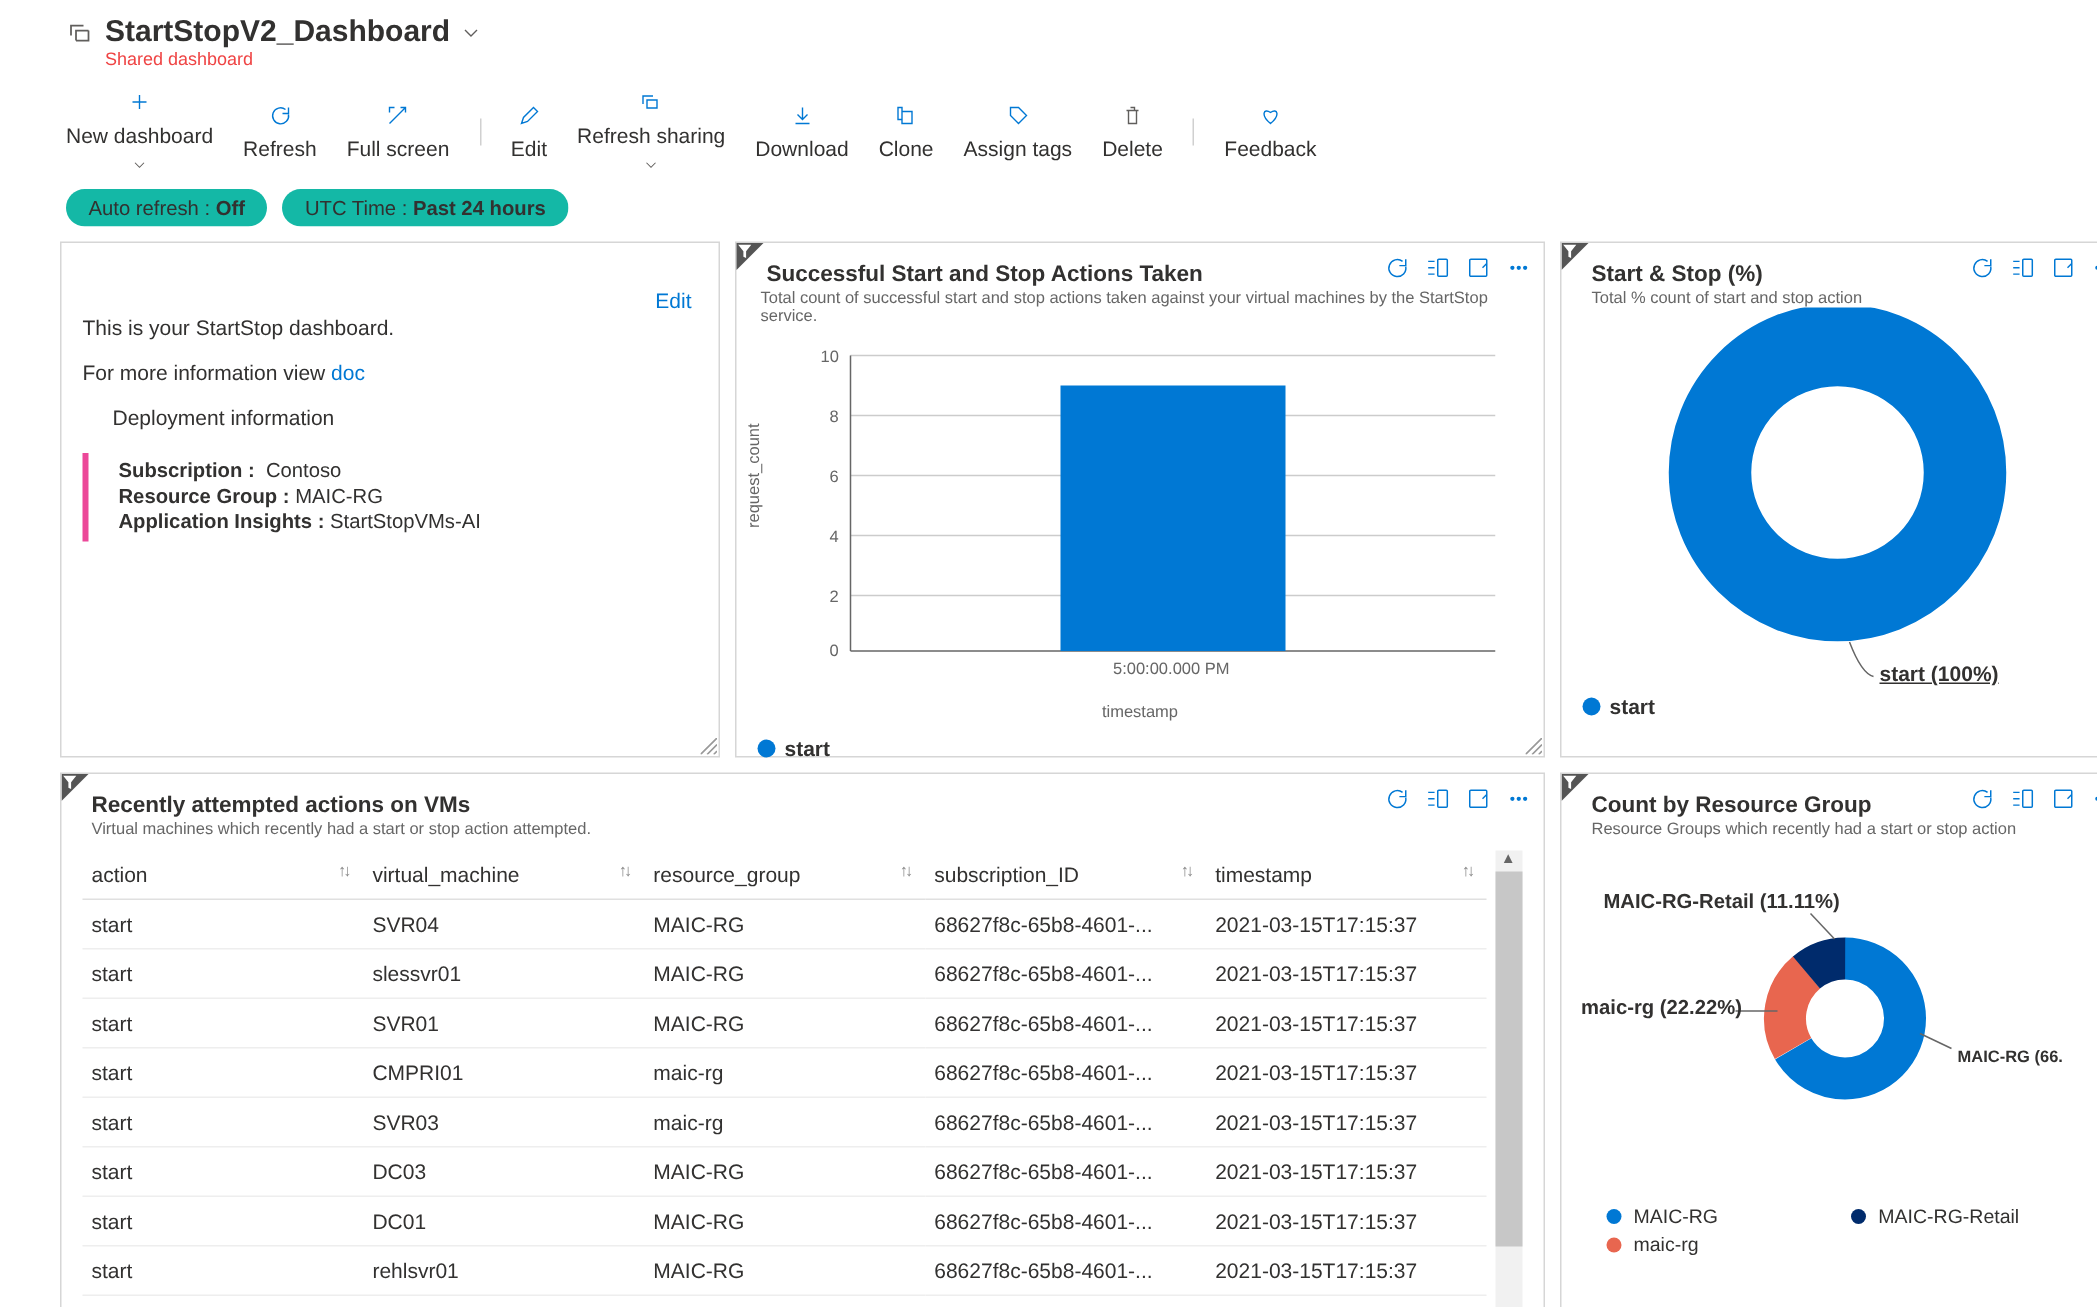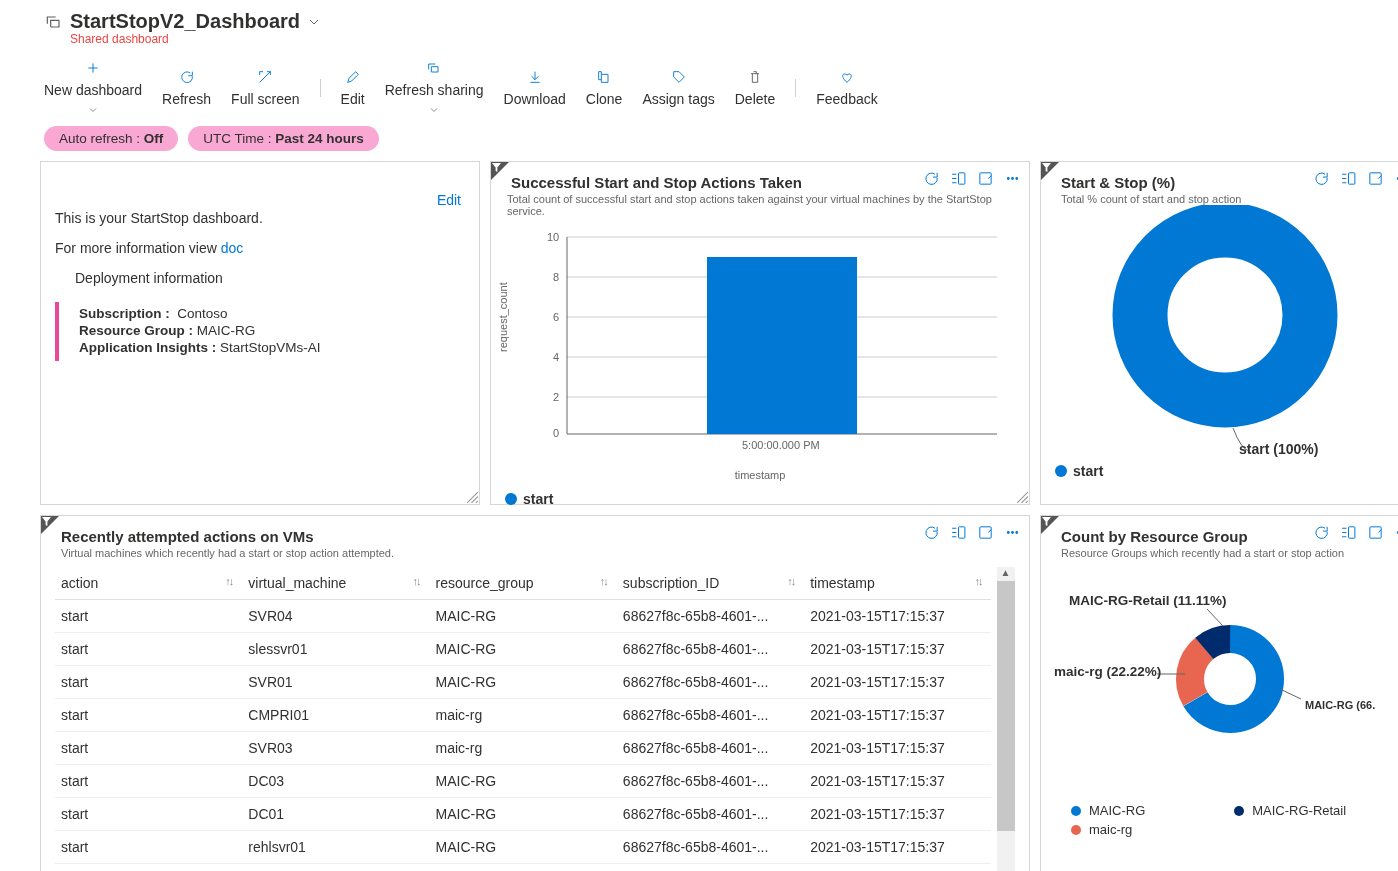--- a/index.html
+++ b/index.html
@@ -6,21 +6,21 @@
   body { font-family: "Segoe UI", -apple-system, sans-serif; font-size: 13px; color:#323130; background:#fff; width:1398px; }
   .header { padding: 10px 18px 6px 44px; }
   .title-row { display:flex; align-items:center; gap:6px; }
   .title-row .icon { width:20px; height:20px; }
   .title { font-size:20px; font-weight:600; }
   .subtitle { font-size:12px; color:#ef4444; margin-left:26px; margin-top:-1px; }
   .toolbar { display:flex; align-items:center; gap:20px; padding: 8px 18px 8px 44px; font-size:14px; color:#323130; }
   .toolbar .item { display:flex; align-items:center; gap:6px; cursor:pointer;flex-direction:column; }
   .toolbar .sep { width:1px; height:18px; background:#d0d0d0; }
   .filters { display:flex; gap:10px; padding: 2px 18px 10px 44px; font-size:13.5px; }
-  .pill { background:#f9a8d4; border-radius:14px; padding:4px 14px; cursor:pointer; border:1px solid transparent; }
+  .pill { background:#14b8a6; border-radius:14px; padding:4px 14px; cursor:pointer; border:1px solid transparent; }
   .pill b { font-weight:600; }
   .grid { display:grid; grid-template-columns: 440px 540px 380px; grid-auto-rows:auto; gap:10px; padding: 0 18px 0 40px; }
   .tile { border:1px solid #d6d6d6; background:#fff; position:relative; padding:12px 14px 10px 14px; }
   .tile-title { font-weight:600; font-size:15px; margin-bottom:2px;}
   .tile-sub { font-size:11px; color:#666; }
   .filter-corner { position:absolute; top:0; left:0; width:0; height:0; border-top:18px solid #555; border-right:18px solid transparent; }
   .filter-corner svg { position:absolute; top:-17px; left:1px; width:9px; height:9px; fill:#fff;}
   .tile-actions { position:absolute; top:8px; right:8px; display:flex; gap:10px; align-items:center; }
   .tile-actions svg { width:17px; height:17px; }
   .resize-handle { position:absolute; bottom:1px; right:1px; width:11px; height:11px; }
@@ -254,21 +254,21 @@
           <circle class="ic-fill-blue" cx="6" cy="12" r="2"></circle>
           <circle class="ic-fill-blue" cx="12" cy="12" r="2"></circle>
           <circle class="ic-fill-blue" cx="18" cy="12" r="2"></circle>
         </svg>
     </div>
     <div style="position:relative; height:248px;">
       <svg width="350" height="250">
         <circle cx="170" cy="110" r="85" fill="none" stroke="#0078d4" stroke-width="55"></circle>
         <path d="M178 223 Q 186 244 194 246" stroke="#666" fill="none"></path>
       </svg>
-      <div class="donut-label" style="left:184px; top:236px;">start (100%)</div>
+      <div class="donut-label" style="left:198px; top:236px;text-decoration:underline;">start (100%)</div>
     </div>
     <div class="legend">
         <span class="sw"></span>
         <span>start</span>
       </div>
 
   </div>
 
   <div class="tile" style="grid-column: 1 / span 2; height:360px; overflow:hidden; padding-bottom:0;">
     <div class="filter-corner">

